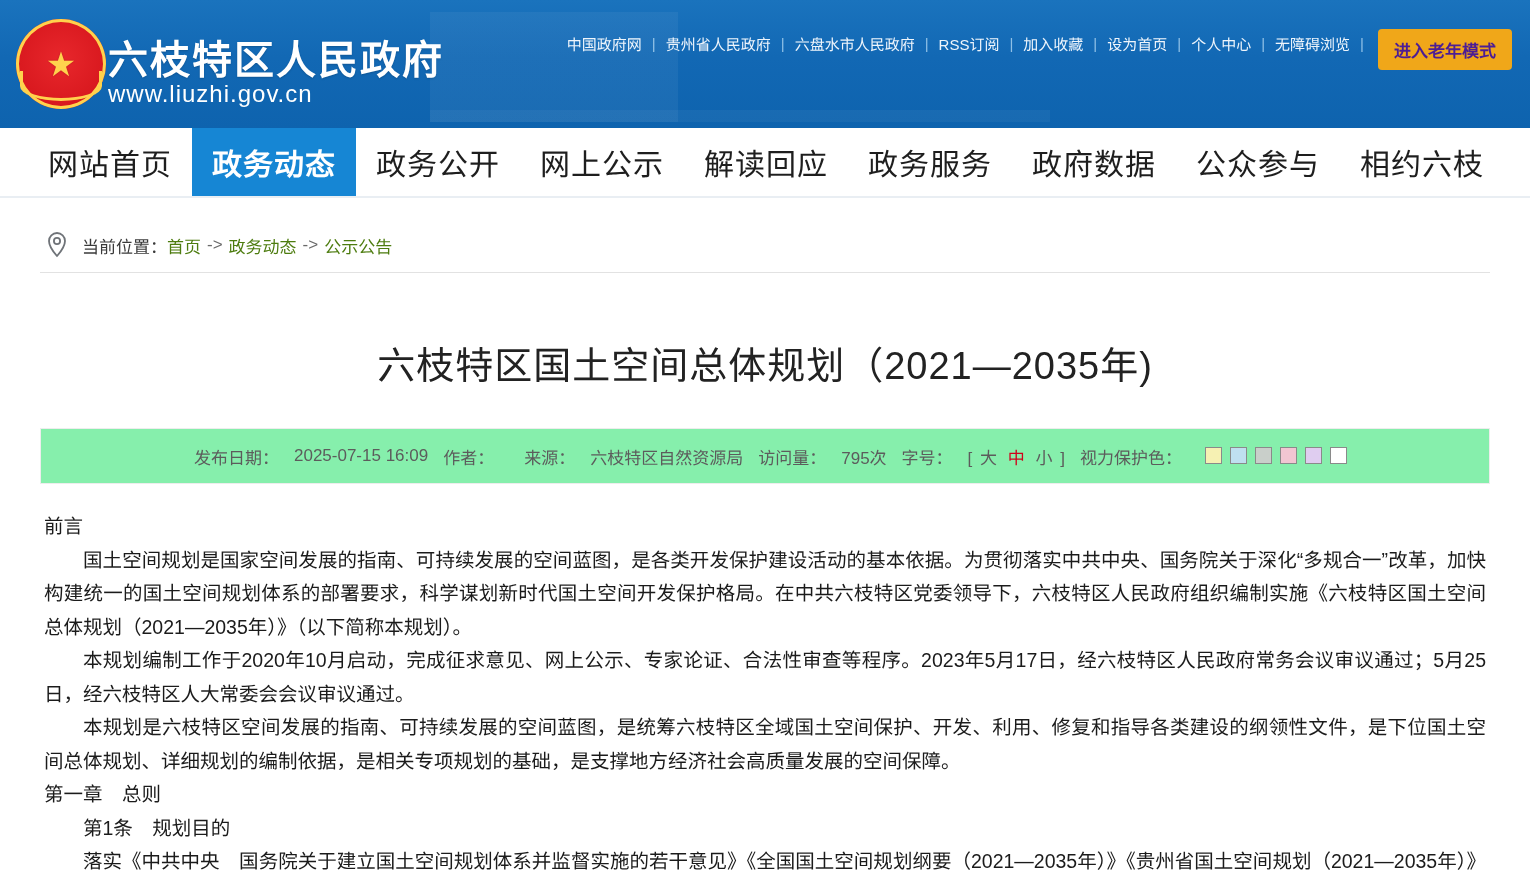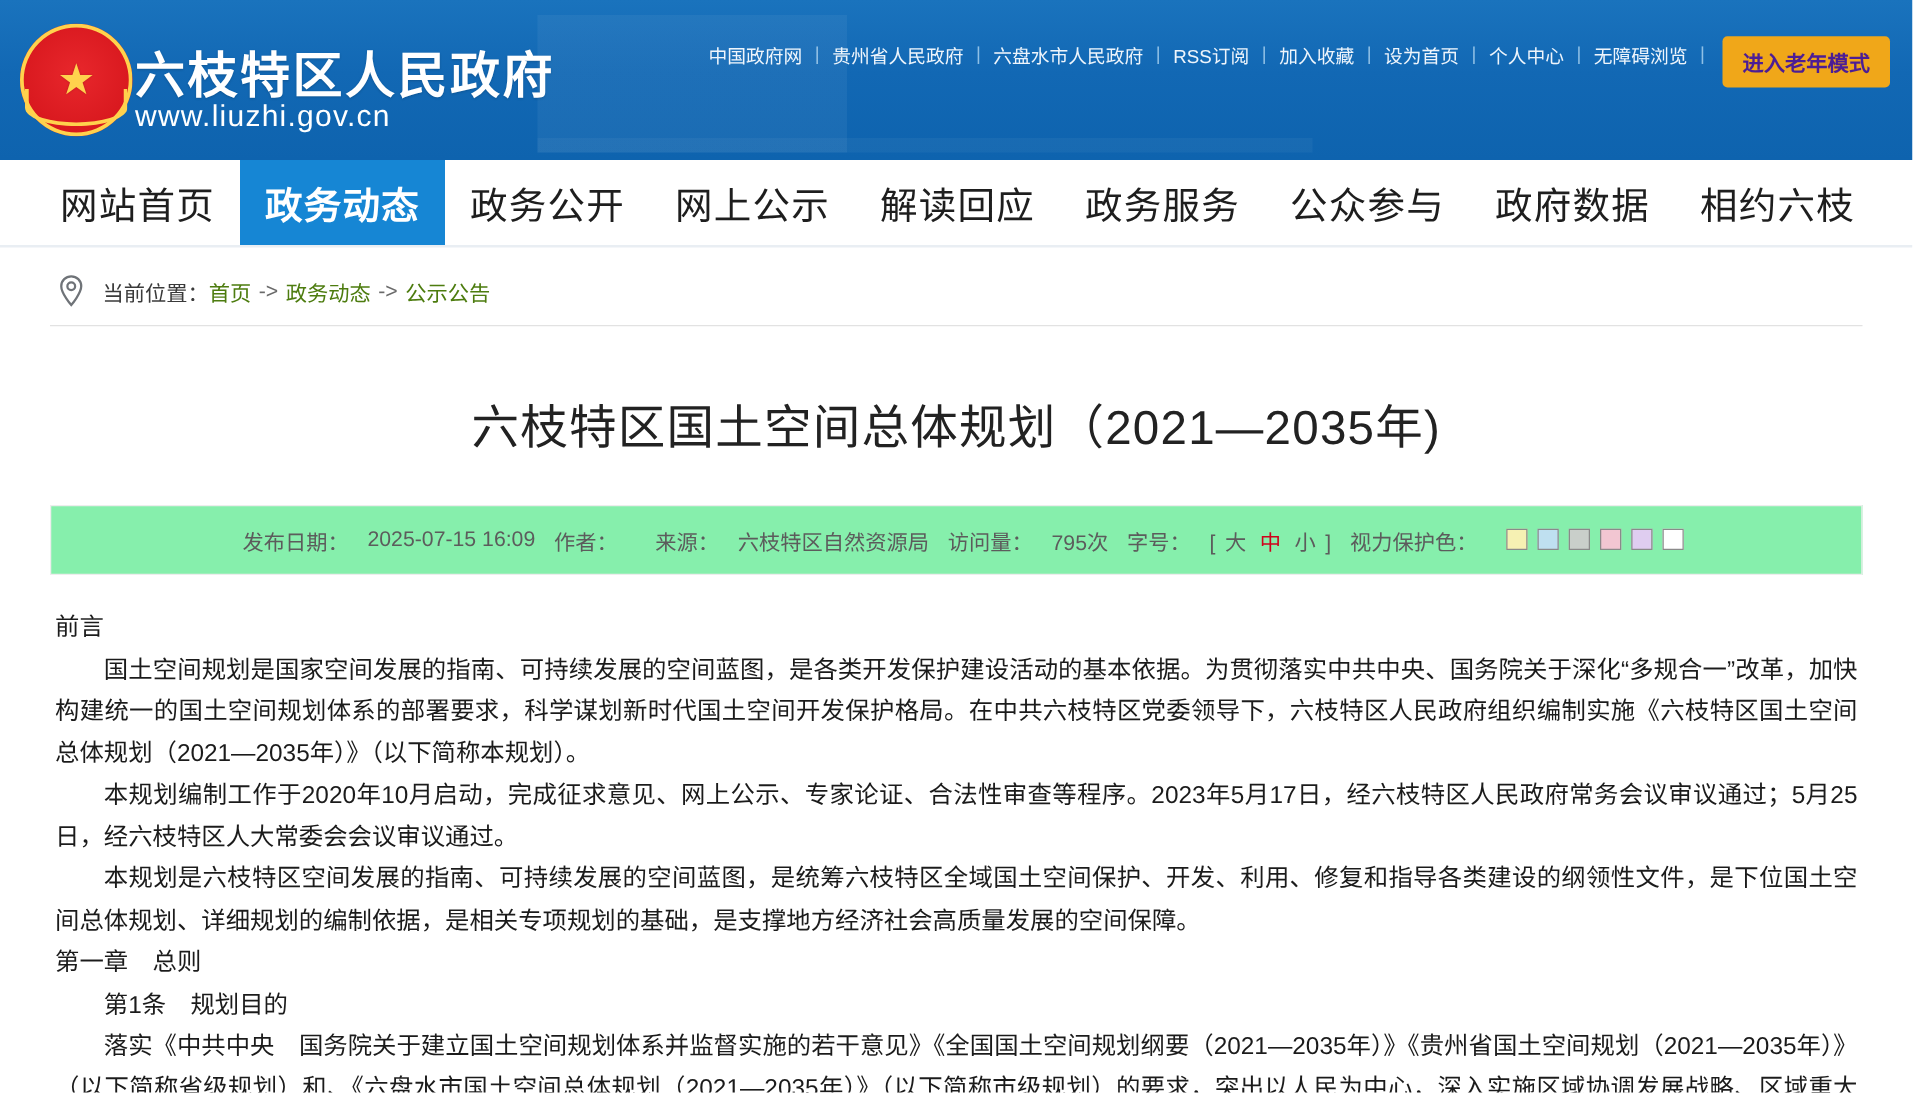--- a/index.html
+++ b/index.html
@@ -125,21 +125,21 @@
   }
   .nav-item.active {
     background: #1686d4;
     color: #ffffff;
     font-weight: bold;
   }
 
   
   .crumb-wrap {
     width: 1450px;
-    margin: 0 auto;
+    margin: 12px auto;
     padding: 22px 0 14px 0;
     border-bottom: 1px solid #e2e2e2;
     display: flex;
     align-items: center;
     color: #3a3a3a;
     font-size: 17px;
   }
   .pin-icon {
     width: 22px; height: 26px;
     margin: 0 14px 0 6px;
@@ -230,22 +230,22 @@
   </div>
 </div>
 
 <div class="nav">
   <div class="nav-item">网站首页</div>
   <div class="nav-item active">政务动态</div>
   <div class="nav-item">政务公开</div>
   <div class="nav-item">网上公示</div>
   <div class="nav-item">解读回应</div>
   <div class="nav-item">政务服务</div>
+  <div class="nav-item">政府数据</div>
   <div class="nav-item">公众参与</div>
-  <div class="nav-item">政府数据</div>
   <div class="nav-item">相约六枝</div>
 </div>
 
 <div class="crumb-wrap">
   <span class="pin-icon">
     <svg width="22" height="26" viewBox="0 0 22 26">
       <path d="M11 1C6.6 1 3 4.5 3 8.9c0 5.9 8 15.1 8 15.1s8-9.2 8-15.1C19 4.5 15.4 1 11 1z" fill="none" stroke="#6f7378" stroke-width="1.8"></path>
       <circle cx="11" cy="9" r="3.1" fill="none" stroke="#6f7378" stroke-width="1.8"></circle>
     </svg>
   </span>

